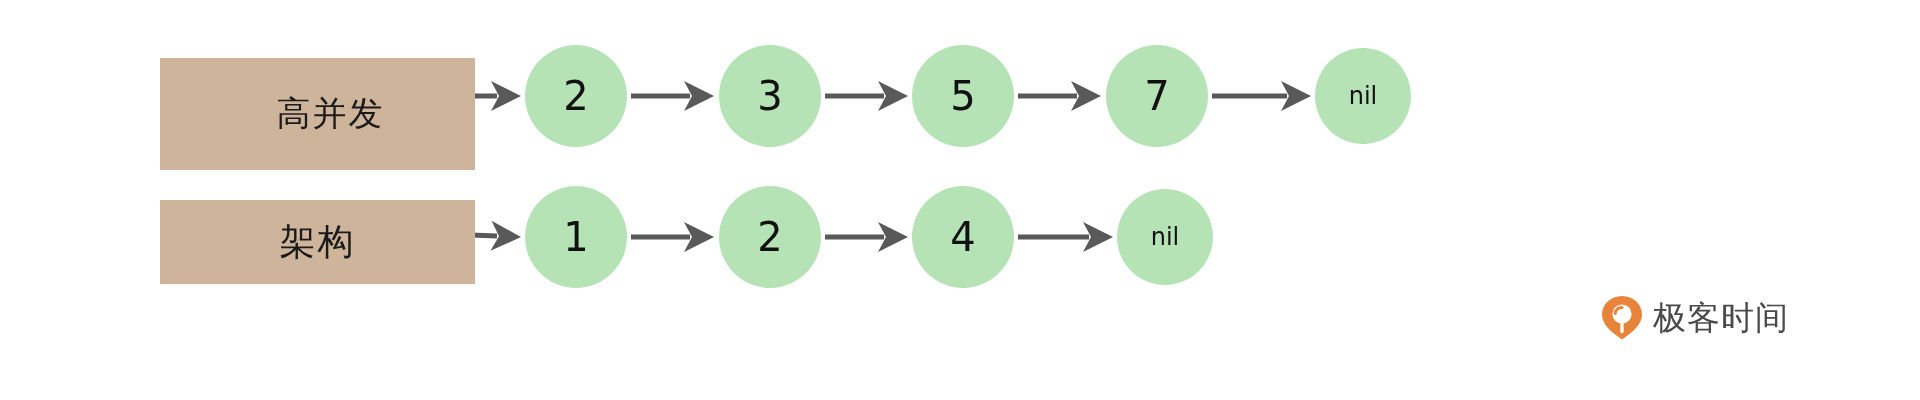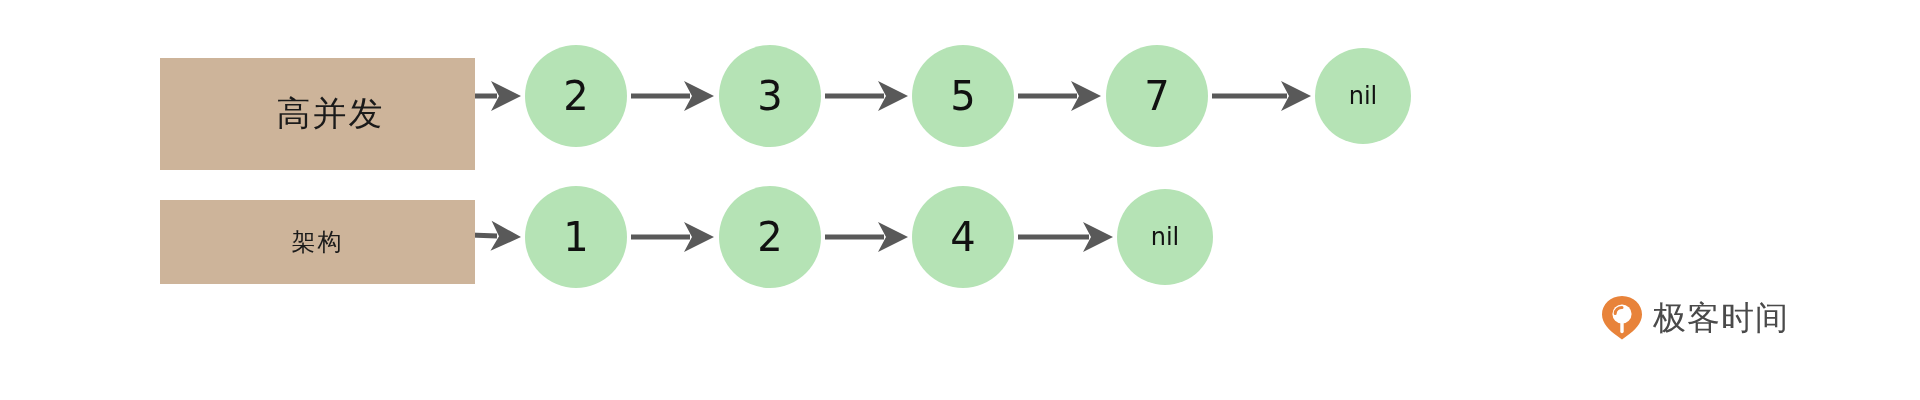--- a/index.html
+++ b/index.html
@@ -114,21 +114,21 @@
         <path d="M103,20 L73,35 L81,20 L73,5 Z" fill="#595959"></path>
       </svg>
       <svg class="arrow-svg" width="123" height="40" style="left: 805px; top: 217px;">
         <line x1="20" y1="20" x2="79" y2="20" stroke="#595959" stroke-width="5"></line>
         <path d="M103,20 L73,35 L81,20 L73,5 Z" fill="#595959"></path>
       </svg>
       <svg class="arrow-svg" width="135" height="40" style="left: 998px; top: 217px;">
         <line x1="20" y1="20" x2="91" y2="20" stroke="#595959" stroke-width="5"></line>
         <path d="M115,20 L85,35 L93,20 L85,5 Z" fill="#595959"></path>
       </svg>
-      <div class="label-box" style="left: 160px; top: 200px; width: 315px; height: 84px; background: rgb(205, 180, 154); font-size: 24px; font-family: Liberation Mono, monospace;">架构</div>
+      <div class="label-box" style="left: 160px; top: 200px; width: 315px; height: 84px; background: rgb(205, 180, 154); font-size: 36px; font-family: Liberation Mono, monospace;">架构</div>
       <div class="node-circle num" style="left: 525px; top: 186px; width: 102px; height: 102px; background: rgb(181, 227, 181);">1</div>
       <div class="node-circle num" style="left: 719px; top: 186px; width: 102px; height: 102px; background: rgb(181, 227, 181);">2</div>
       <div class="node-circle num" style="left: 912px; top: 186px; width: 102px; height: 102px; background: rgb(181, 227, 181);">4</div>
       <div class="node-circle nil" style="left: 1117px; top: 189px; width: 96px; height: 96px; background: rgb(181, 227, 181);">nil</div>
     </div>
   </div>
 
 <div id="brand-logo" style="left: 1601px; top: 295px;">
   <span class="logo-mark">
     <svg width="42" height="46" viewBox="0 0 42 46" xmlns="http://www.w3.org/2000/svg">

